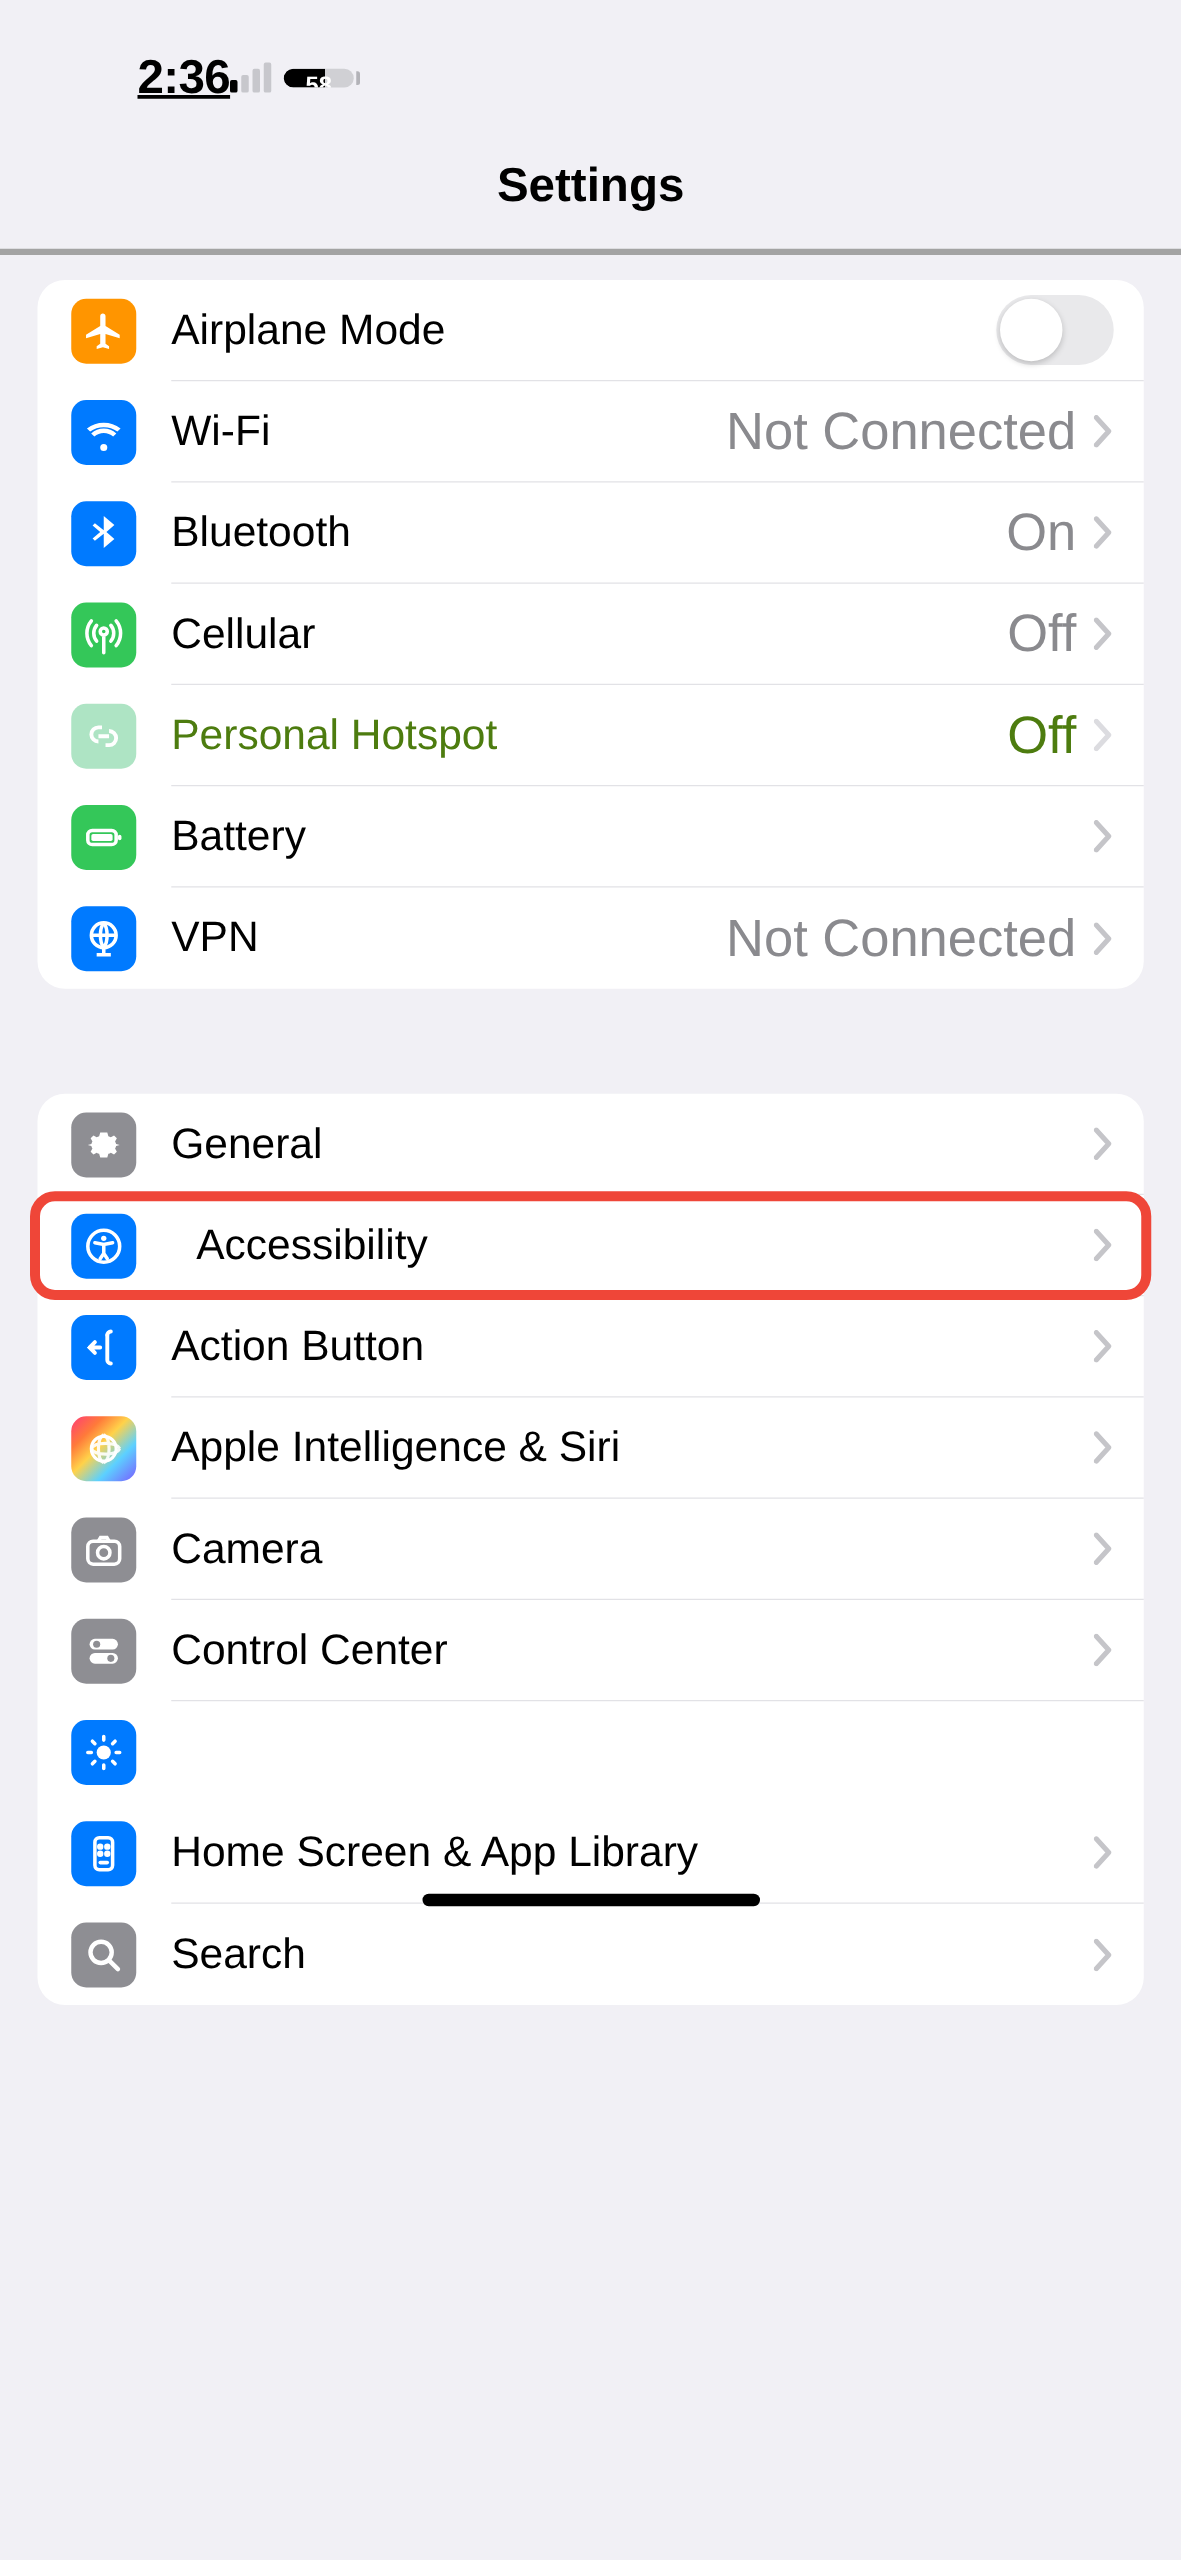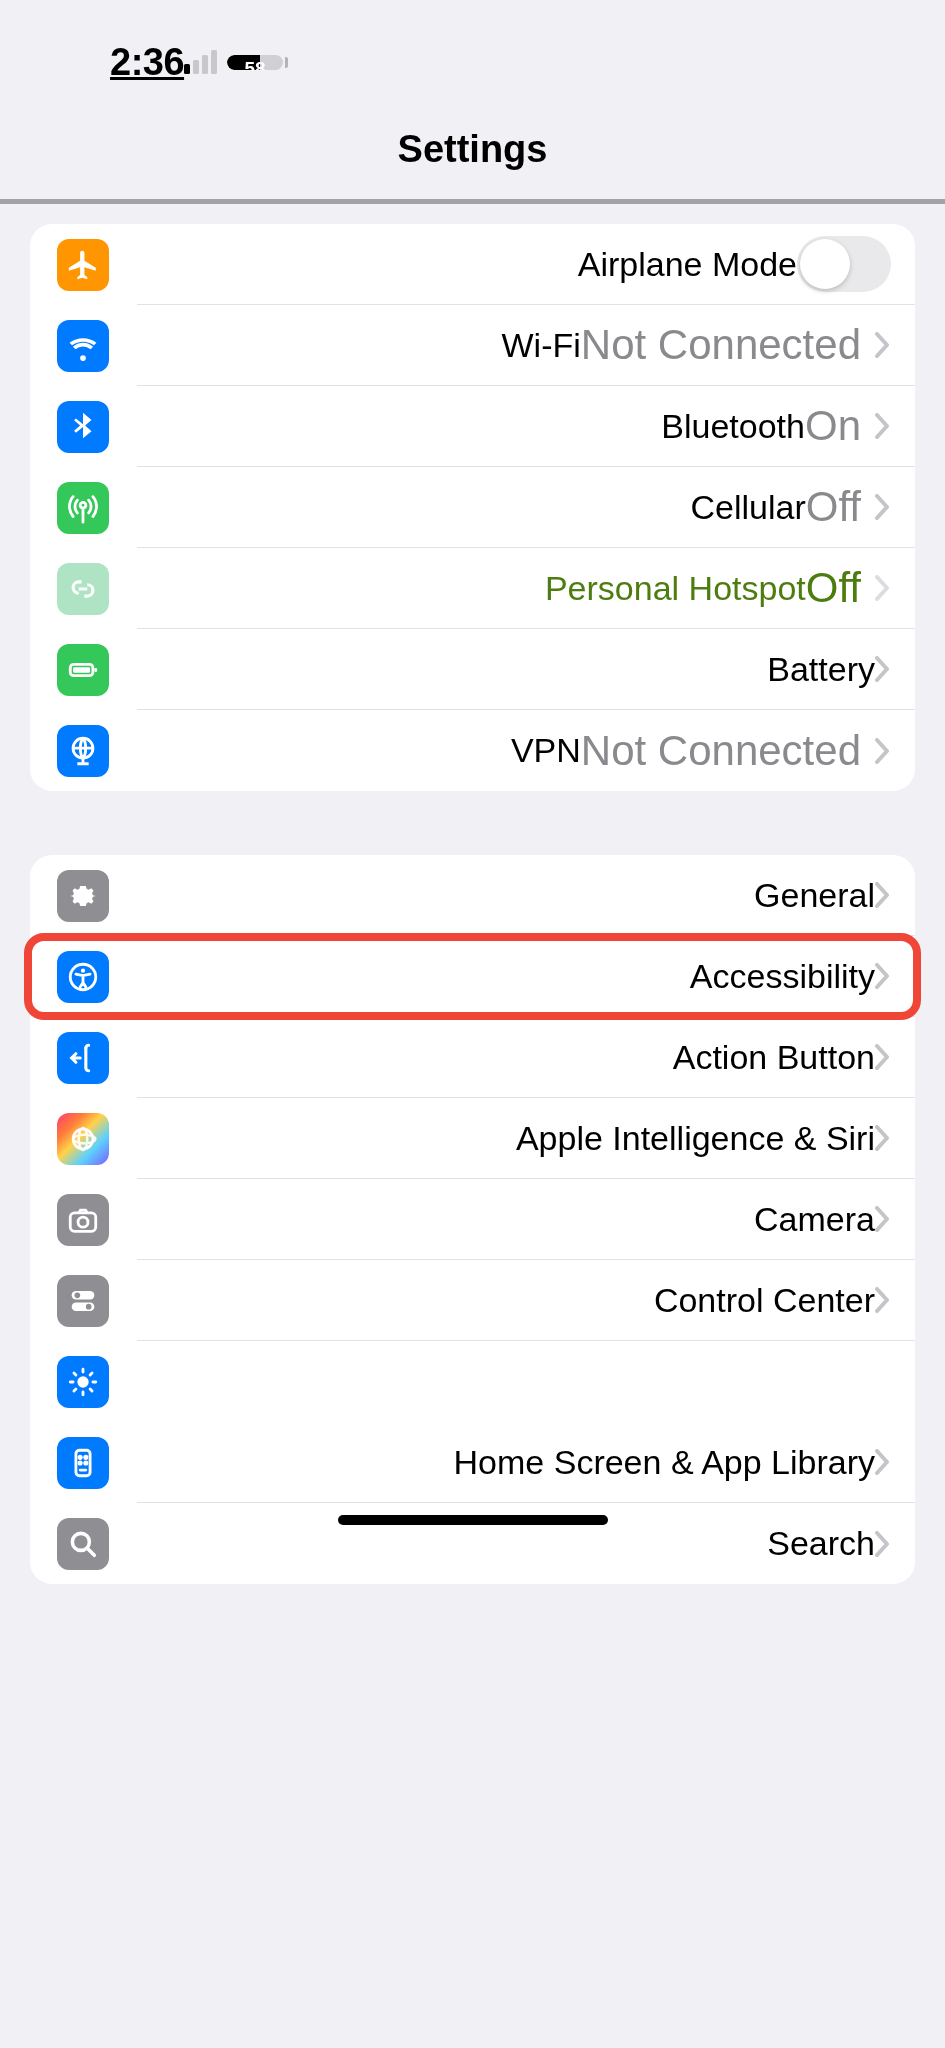--- a/index.html
+++ b/index.html
@@ -91,22 +91,21 @@
     background: #f1f0f5;
   }
 
   .content {
     padding: 20px 30px 0 30px;
   }
   .section {
     background: #fff;
     border-radius: 22px;
     overflow: visible;
-    margin-bottom: 64px;
-    text-align: right;
+    margin-bottom: 84px;
   }
 
   .row {
     display: flex;
     align-items: center;
     min-height: 81px;
     padding-left: 27px;
     position: relative;
   }
   .row-inner {
@@ -358,21 +357,21 @@
       <div class="row-inner">
         <div class="row-label">General</div>
         <span class="chevron">
           <svg width="16" height="26" viewBox="0 0 16 26" fill="none">
               <path d="M2 2l10 11L2 24" stroke="#c5c5c9" stroke-width="4" stroke-linecap="round" stroke-linejoin="round"></path>
             </svg>
         </span>
       </div>
     </div>
 
-    <div class="row" style="position:relative;">
+    <div class="row" style="position:relative;gap:20px;">
       <div class="highlight-box"></div>
       <div class="icon-box blue">
         <svg viewBox="0 0 24 24" fill="none" stroke="#fff" stroke-width="2">
             <circle cx="12" cy="12" r="9"></circle>
             <circle cx="12" cy="7.5" r="1.5" fill="#fff" stroke="none"></circle>
             <path d="M7 10l5 1 5-1M12 11v5M10 19l2-3 2 3" stroke-linecap="round"></path>
           </svg>
       </div>
       <div class="row-inner">
         <div class="row-label">Accessibility</div>

